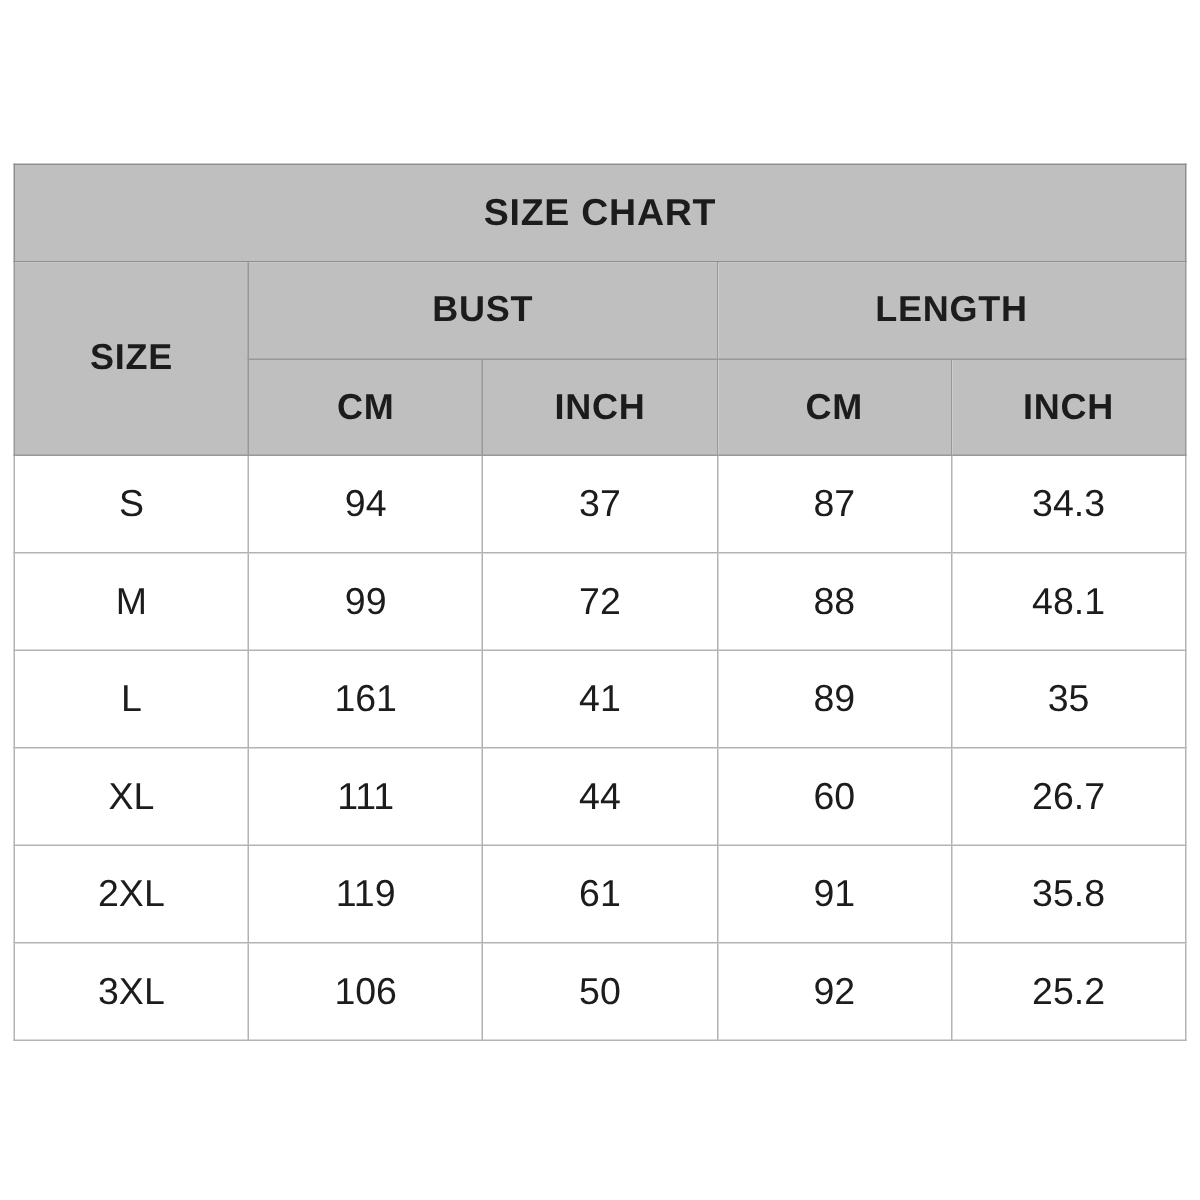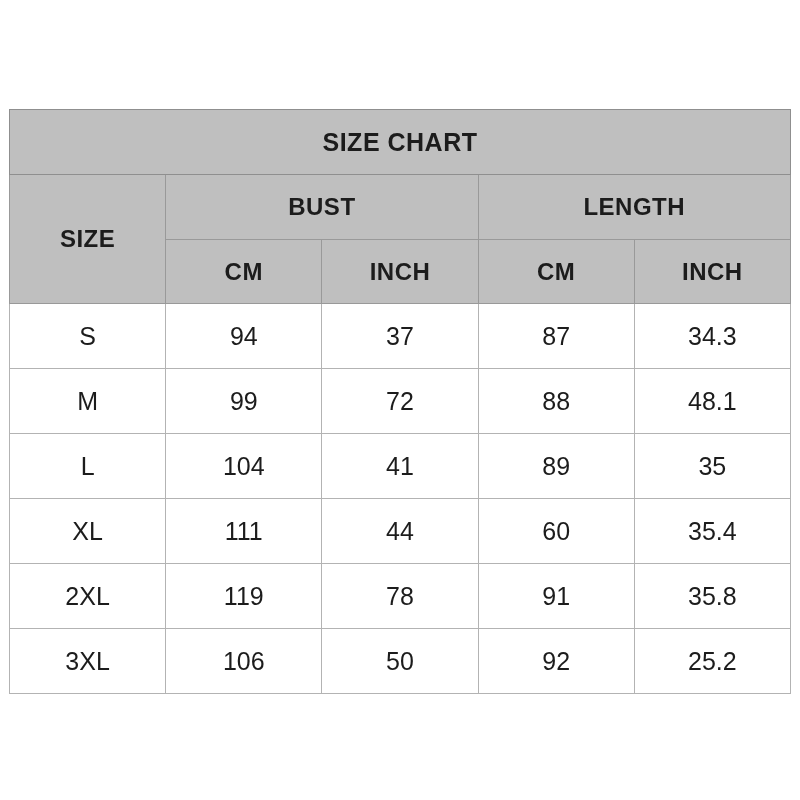--- a/index.html
+++ b/index.html
@@ -83,36 +83,36 @@
       </tr>
       <tr>
         <td>M</td>
         <td>99</td>
         <td>72</td>
         <td>88</td>
         <td>48.1</td>
       </tr>
       <tr>
         <td>L</td>
-        <td>104</td>
+        <td>161</td>
         <td>41</td>
         <td>89</td>
         <td>35</td>
       </tr>
       <tr>
         <td>XL</td>
         <td>111</td>
         <td>44</td>
         <td>60</td>
-        <td>35.4</td>
+        <td>26.7</td>
       </tr>
       <tr>
         <td>2XL</td>
         <td>119</td>
-        <td>78</td>
+        <td>61</td>
         <td>91</td>
         <td>35.8</td>
       </tr>
       <tr>
         <td>3XL</td>
         <td>106</td>
         <td>50</td>
         <td>92</td>
         <td>25.2</td>
       </tr>

